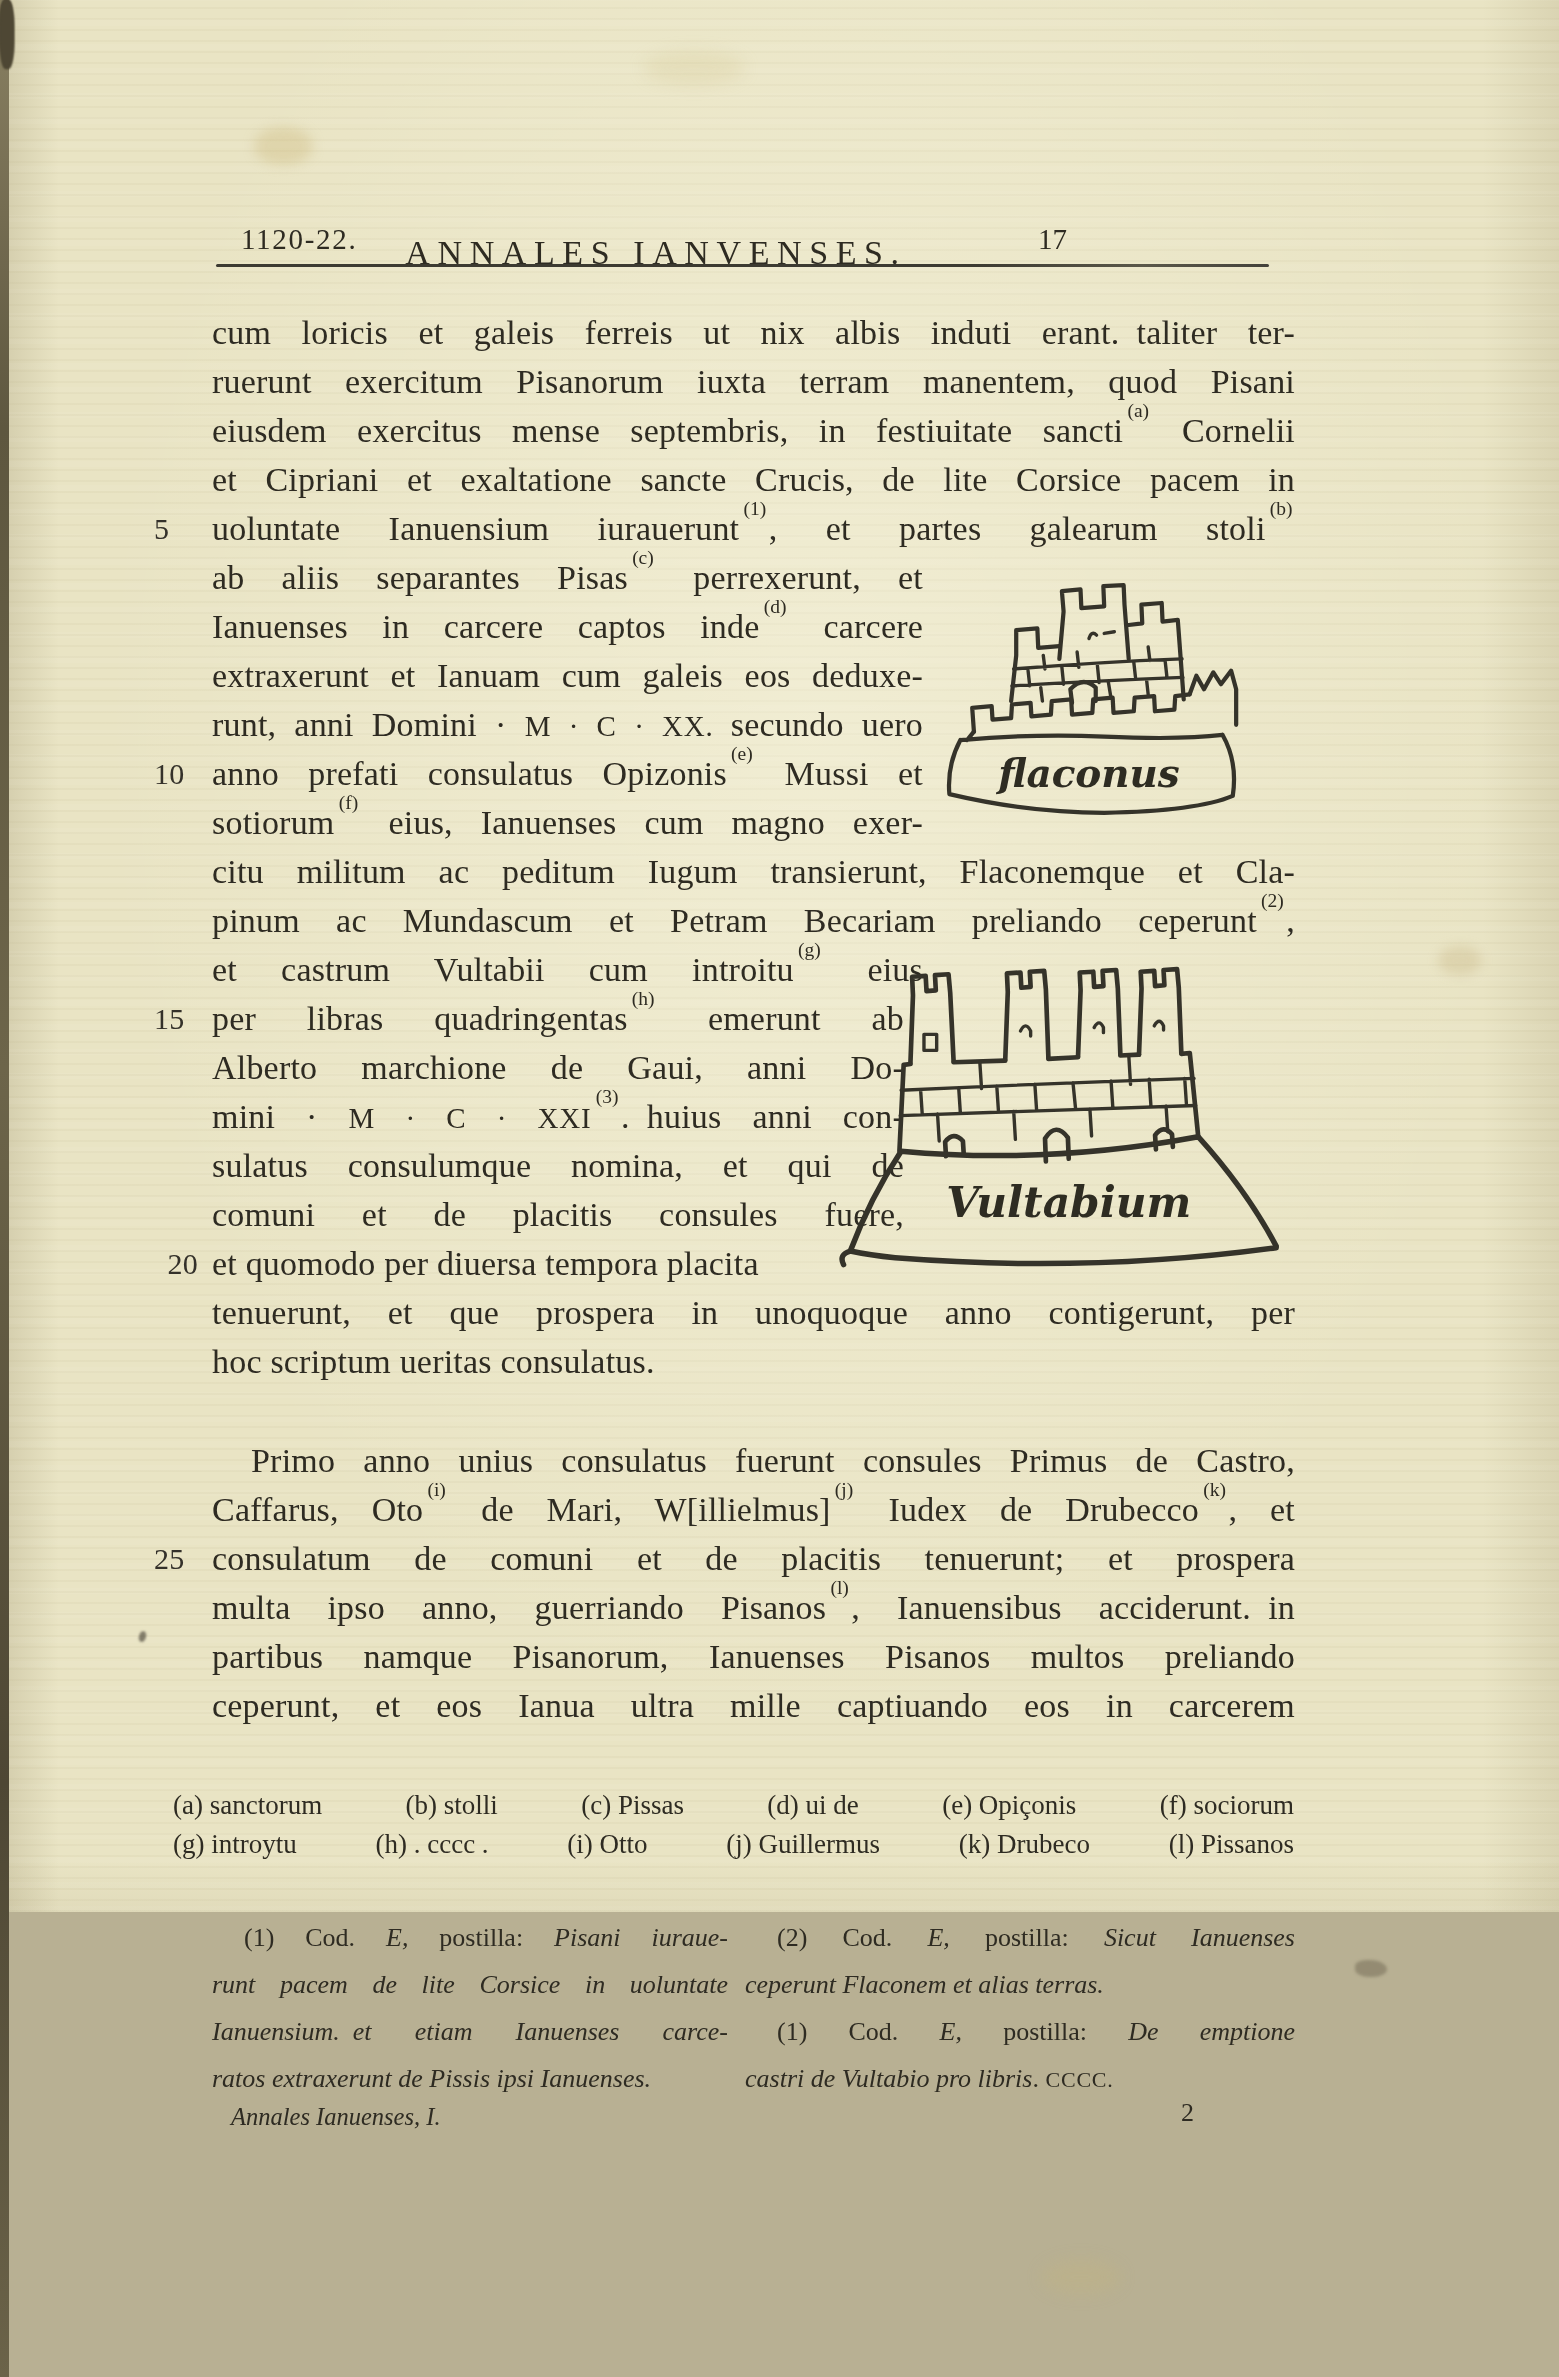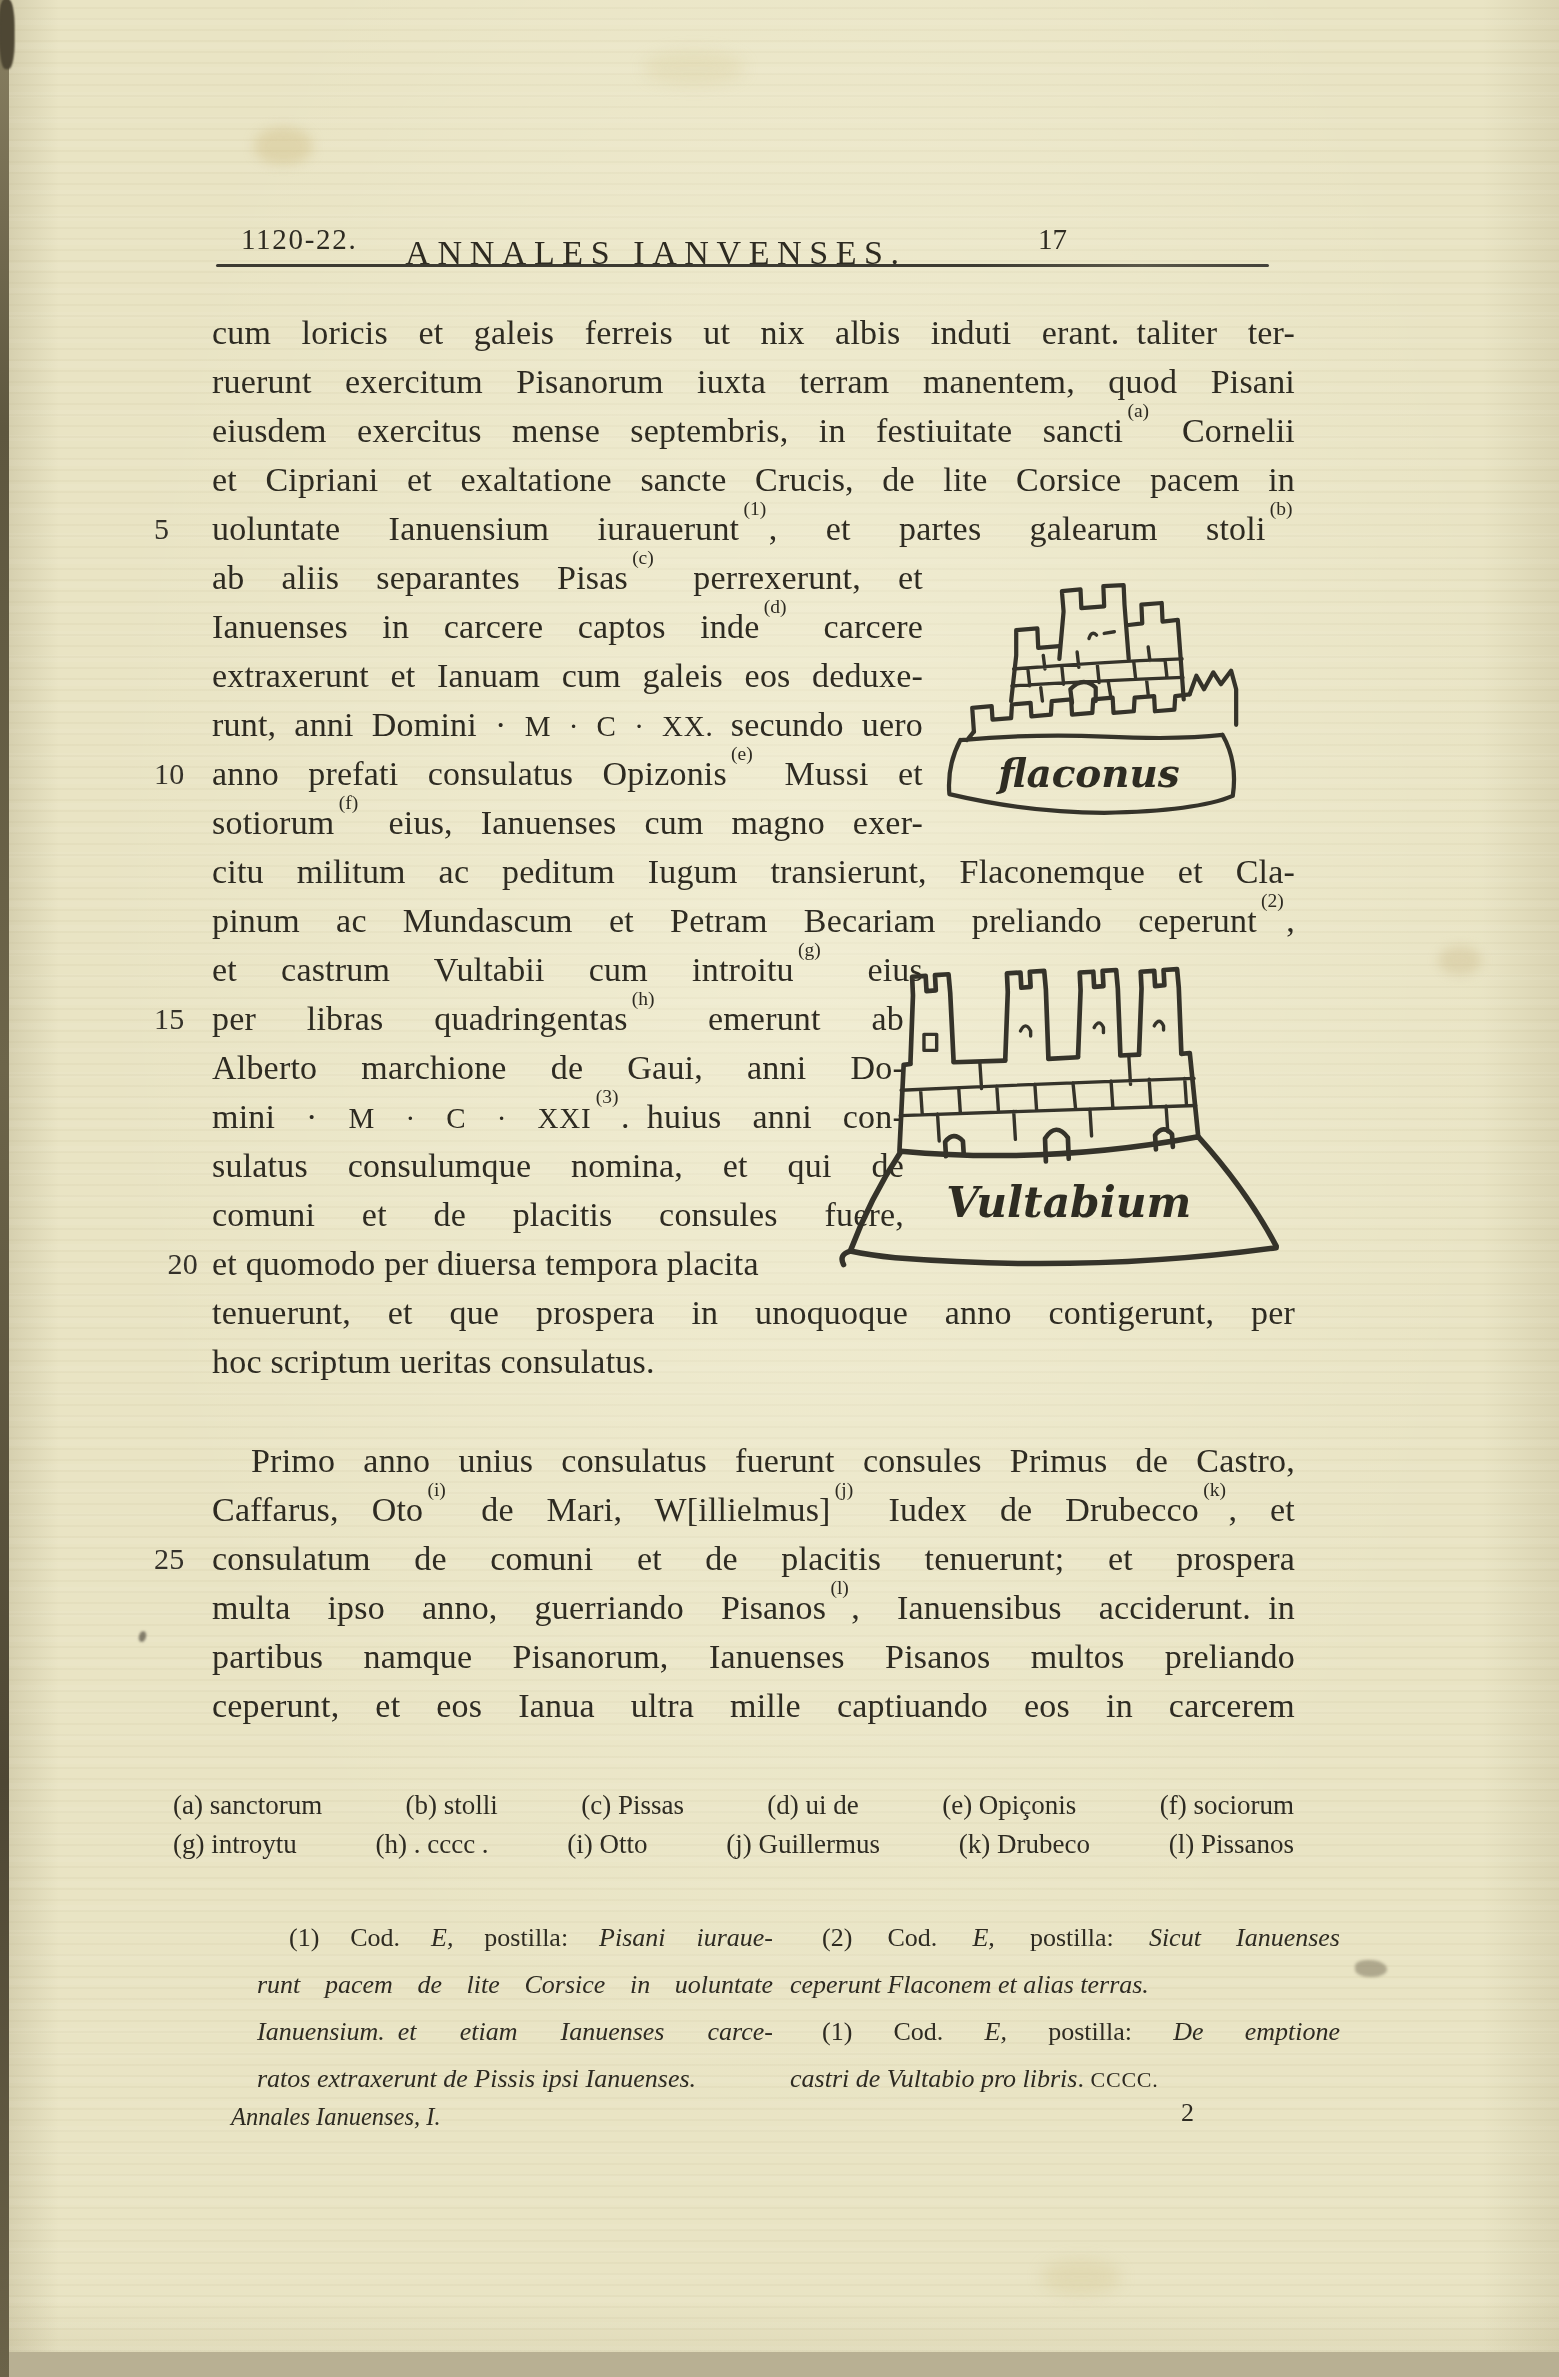--- a/index.html
+++ b/index.html
@@ -1,18 +1,18 @@
 <!DOCTYPE html>
 <html style="font-size:13.5px"><head>
 <meta charset="utf-8">
 <style>
   html,body{margin:0;padding:0;}
   body{width:1559px;height:2377px;overflow:hidden;background:#b8b093;}
   .page{
-    position:relative;width:1559px;height:2352px;
+    position:relative;width:1559px;height:1912px;
     background-color:#e9e4c4;
     background-image:
       radial-gradient(ellipse at 52% 38%, rgba(255,253,238,0.35), rgba(255,253,238,0) 62%),
       repeating-linear-gradient(0deg, rgba(185,175,135,0.10) 0 1.7px, rgba(0,0,0,0) 1.7px 11px),
       repeating-linear-gradient(0deg, rgba(255,255,245,0.05) 0 6px, rgba(0,0,0,0) 6px 24.5px),
       linear-gradient(90deg, rgba(130,118,82,0.22) 0px, rgba(130,118,82,0) 59px),
       linear-gradient(270deg, rgba(150,138,100,0.18) 0px, rgba(150,138,100,0) 76px),
       linear-gradient(0deg, rgba(150,138,100,0.10) 0px, rgba(150,138,100,0) 51px);
     font-family:"Liberation Serif", serif;
     color:#2e2b22;
@@ -46,21 +46,21 @@
   .sc{font-size:29px;letter-spacing:0.8px;}
   
   .castle{position:absolute;}
   .castle path, .castle polyline{fill:none;stroke:#35332a;stroke-linecap:round;stroke-linejoin:round;}
   .castle text{fill:#2e2c22;font-family:"DejaVu Serif", serif;font-style:italic;font-weight:700;}
   
   .aprow{position:absolute;left:173px;width:1121px;height:37px;line-height:37px;
     display:flex;justify-content:space-between;font-size:27px;}
   .ap1{top:1787px;} .ap2{top:1826px;}
   
-  .fncol{position:absolute;top:1914px;font-size:26px;margin-left:45px;}
+  .fncol{position:absolute;top:1914px;font-size:26px;}
   .fnleft{left:212px;width:516px;}
   .fnright{left:745px;width:550px;}
   .fnl{height:47px;line-height:47px;}
   .fnl.ind{text-indent:32px;}
   .fnl.j{text-align:justify;text-align-last:justify;}
   .it{font-style:italic;}
   .scc{font-size:22px;letter-spacing:0.8px;}
   
   .foot-sig{position:absolute;left:231px;top:2103px;font-size:24.5px;font-style:italic;}
   .foot-num{position:absolute;left:1181px;top:2098px;font-size:26px;}

